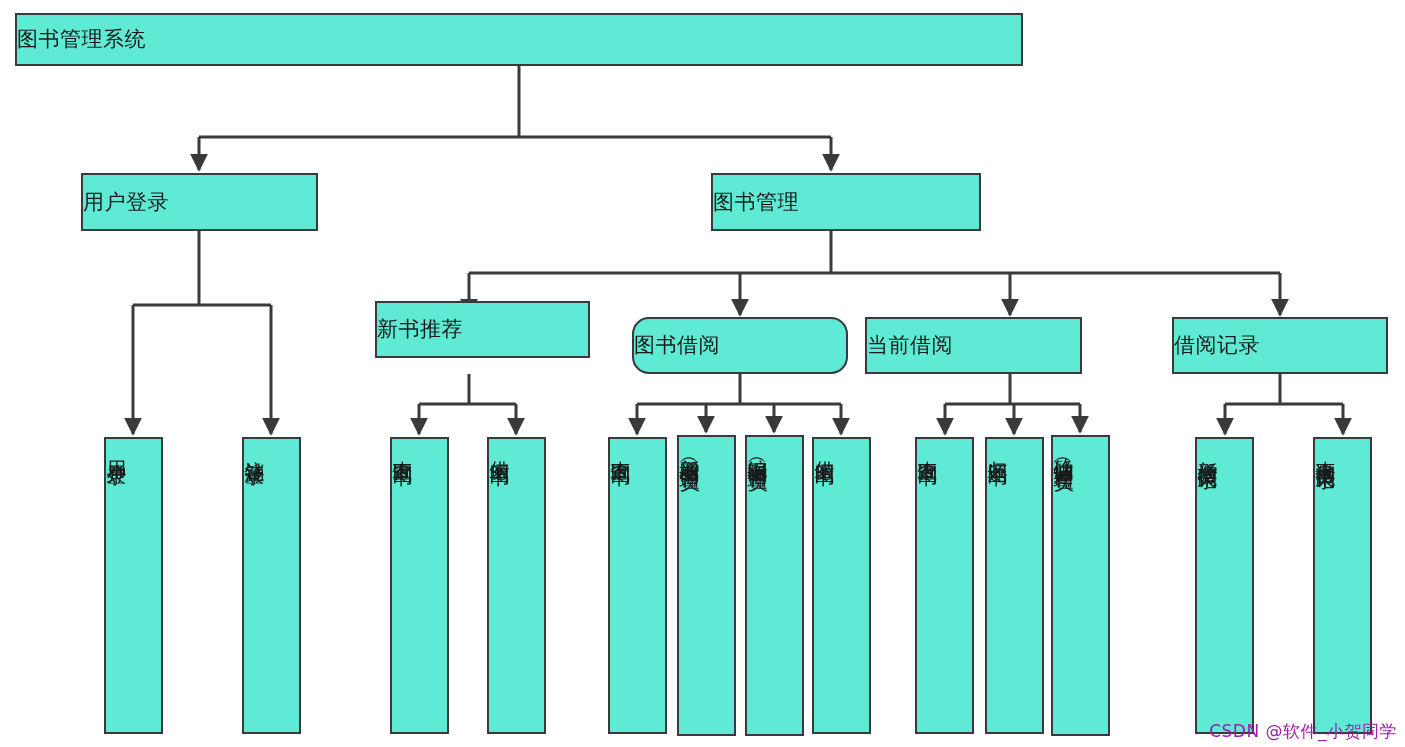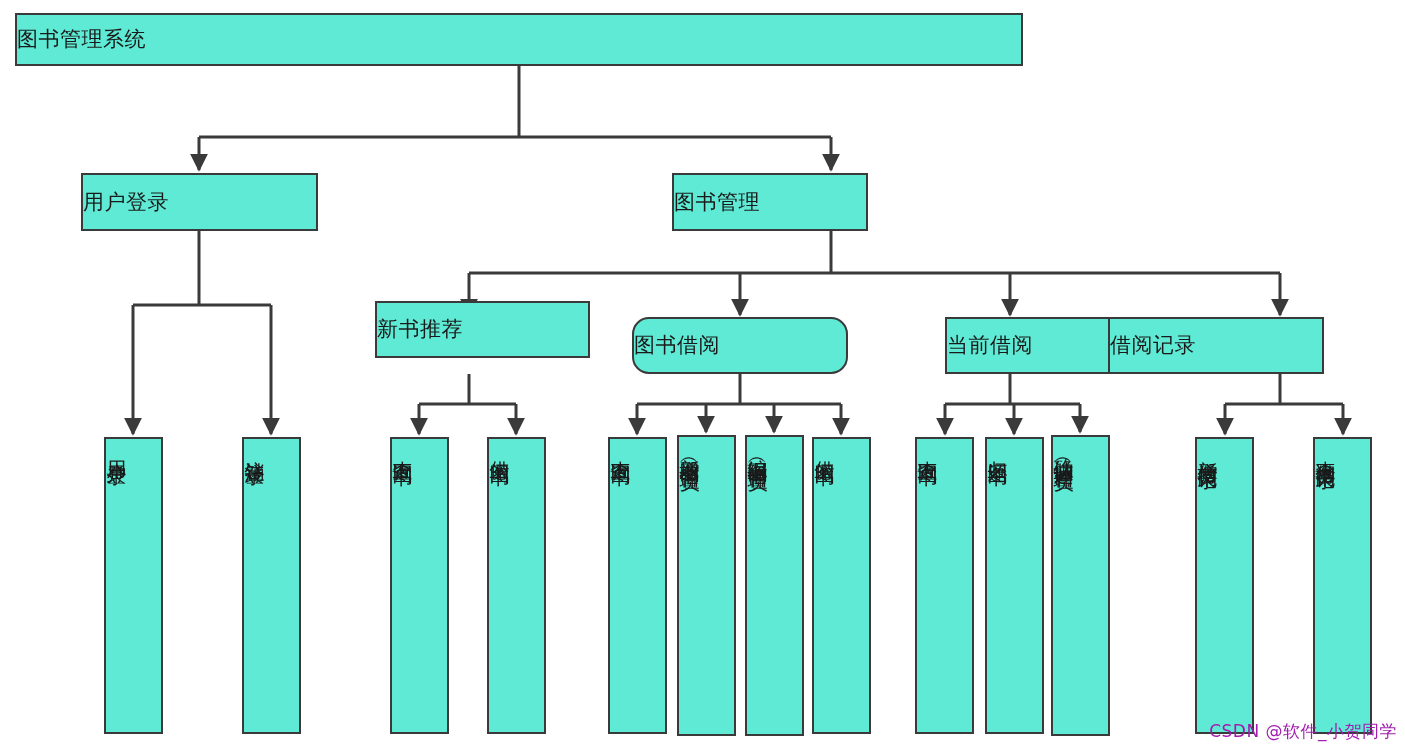--- a/index.html
+++ b/index.html
@@ -128,34 +128,34 @@
     </g>
   </svg>
 
   <div class="node root h" style="left:15px;top:13px;width:1008px;height:53px;">
     <span class="lbl">图书管理系统</span>
   </div>
 
   <div class="node h" style="left:81px;top:173px;width:237px;height:58px;">
     <span class="lbl">用户登录</span>
   </div>
-  <div class="node h" style="left:672px;top:173px;width:196px;height:58px;">
+  <div class="node h" style="left:711px;top:173px;width:270px;height:58px;">
     <span class="lbl">图书管理</span>
   </div>
 
   <div class="node h" style="left:363px;top:301px;width:215px;height:57px;margin-left:12px;">
     <span class="lbl">新书推荐</span>
   </div>
   <div class="node h" style="left:632px;top:317px;width:216px;height:57px;border-radius:17px;">
     <span class="lbl">图书借阅</span>
   </div>
-  <div class="node h" style="left:945px;top:317px;width:176px;height:57px;">
+  <div class="node h" style="left:865px;top:317px;width:217px;height:57px;">
     <span class="lbl">当前借阅</span>
   </div>
-  <div class="node h" style="left:1108px;top:317px;width:216px;height:57px;">
+  <div class="node h" style="left:1172px;top:317px;width:216px;height:57px;">
     <span class="lbl">借阅记录</span>
   </div>
 
   <div class="node v" style="left:104px;top:437px;width:59px;height:297px;">
     <span class="lbl">用户登录</span>
   </div>
   <div class="node v" style="left:242px;top:437px;width:59px;height:297px;">
     <span class="lbl">注销登录</span>
   </div>
 

